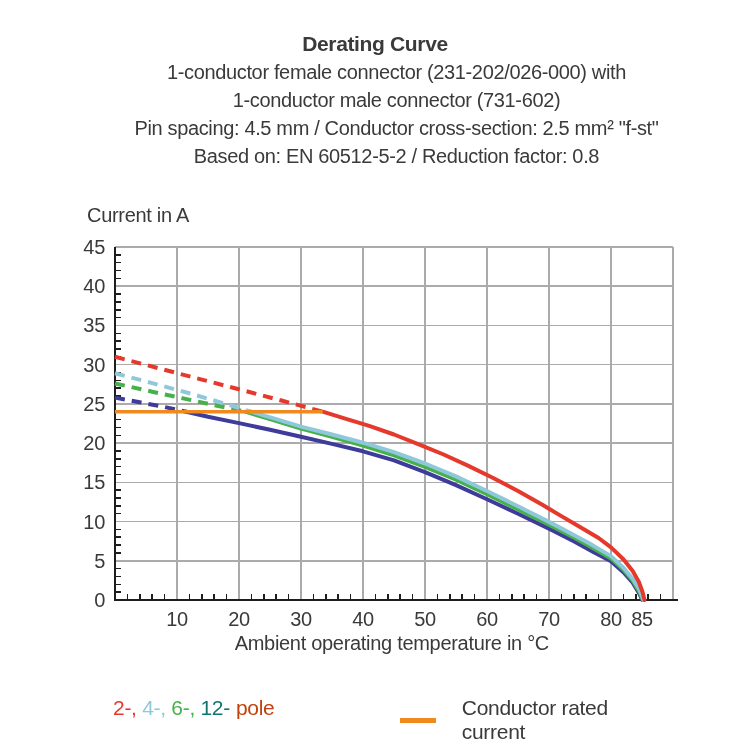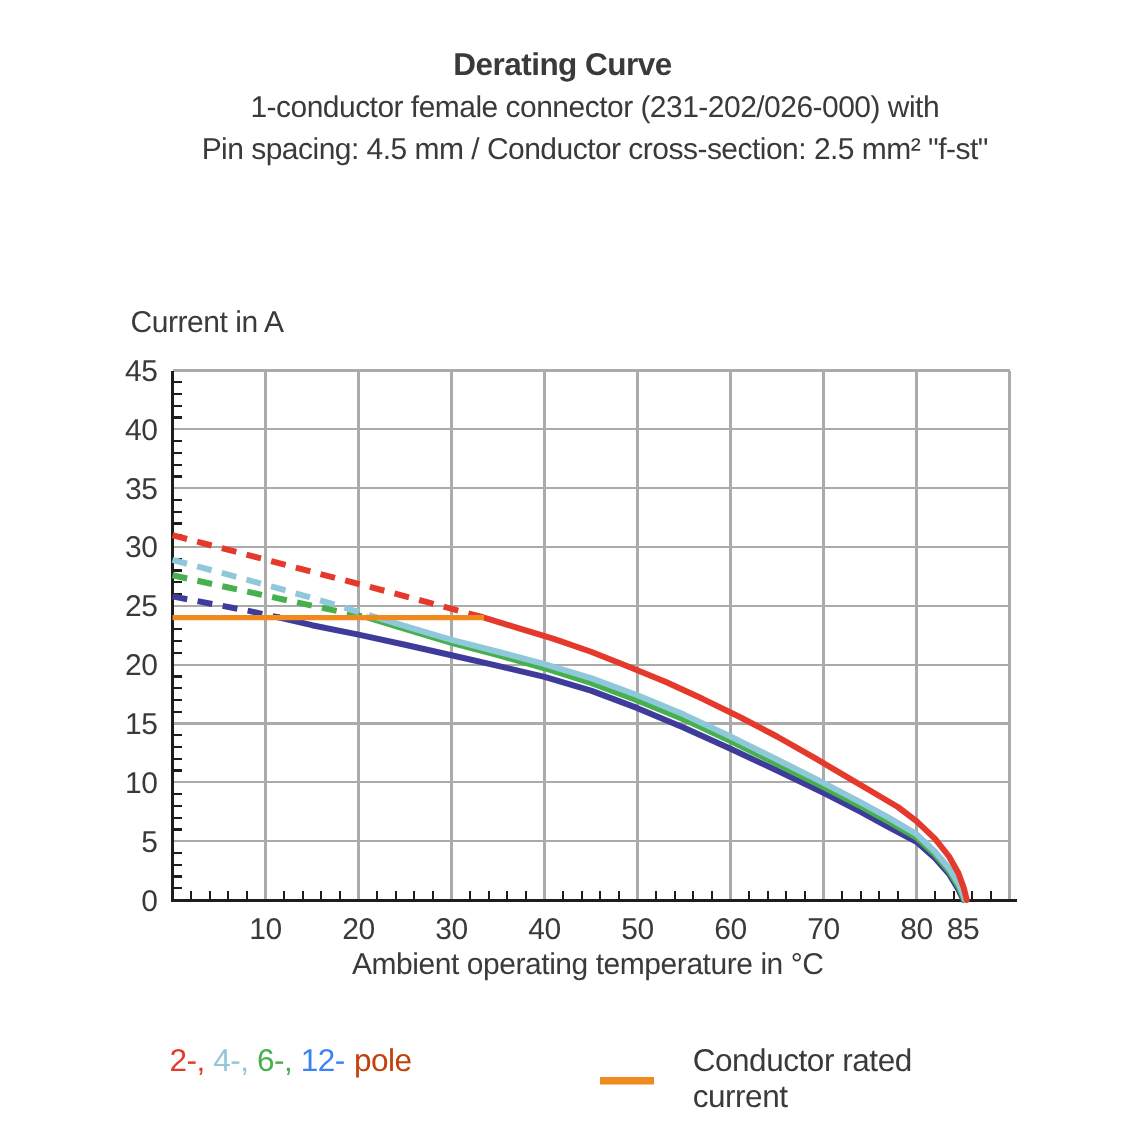--- a/index.html
+++ b/index.html
@@ -53,21 +53,23 @@
   }
 </style>
 </head>
 <body>
 
 <div class="stage">
 
   <div class="header">
     <div class="title">Derating Curve</div>
     <div class="subline">1-conductor female connector (231-202/026-000) with</div>
+    <div class="subline">1-conductor male connector (731-602)</div>
     <div class="subline">Pin spacing: 4.5 mm / Conductor cross-section: 2.5 mm² "f-st"</div>
+    <div class="subline">Based on: EN 60512-5-2 / Reduction factor: 0.8</div>
   </div>
 
   <div class="y-axis-title">Current in A</div>
 
   <svg class="chart" id="chart-svg" width="750" height="750" viewBox="0 0 750 750">
       <line x1="177" y1="247" x2="177" y2="600" stroke="#ababab" stroke-width="1.5" shape-rendering="crispEdges"></line>
       <line x1="239" y1="247" x2="239" y2="600" stroke="#ababab" stroke-width="1.5" shape-rendering="crispEdges"></line>
       <line x1="301" y1="247" x2="301" y2="600" stroke="#ababab" stroke-width="1.5" shape-rendering="crispEdges"></line>
       <line x1="363" y1="247" x2="363" y2="600" stroke="#ababab" stroke-width="1.5" shape-rendering="crispEdges"></line>
       <line x1="425" y1="247" x2="425" y2="600" stroke="#ababab" stroke-width="1.5" shape-rendering="crispEdges"></line>
@@ -183,20 +185,20 @@
       <text x="105" y="450.1111111111111" text-anchor="end">20</text>
       <text x="105" y="410.8888888888889" text-anchor="end">25</text>
       <text x="105" y="371.66666666666663" text-anchor="end">30</text>
       <text x="105" y="332.44444444444446" text-anchor="end">35</text>
       <text x="105" y="293.22222222222223" text-anchor="end">40</text>
       <text x="105" y="254" text-anchor="end">45</text>
     </svg>
 
   <div class="x-axis-title">Ambient operating temperature in °C</div>
 
-  <div class="legend-poles" id="legend-poles"><span style="color: rgb(229, 57, 44);">2-, </span><span style="color: rgb(143, 200, 218);">4-, </span><span style="color: rgb(70, 177, 76);">6-, </span><span style="color: #3b82f6;">12-</span><span class="suffix">pole</span></div>
+  <div class="legend-poles" id="legend-poles"><span style="color: rgb(229, 57, 44);">2-, </span><span style="color: rgb(143, 200, 218);">4-, </span><span style="color: rgb(70, 177, 76);">6-, </span><span style="color: #0f766e;">12-</span><span class="suffix">pole</span></div>
 
   <div class="legend-rated">
     <span class="swatch" id="rated-swatch" style="background: rgb(240, 138, 30);"></span>
     <span>Conductor rated current</span>
   </div>
 
 </div>
 
 </body></html>

